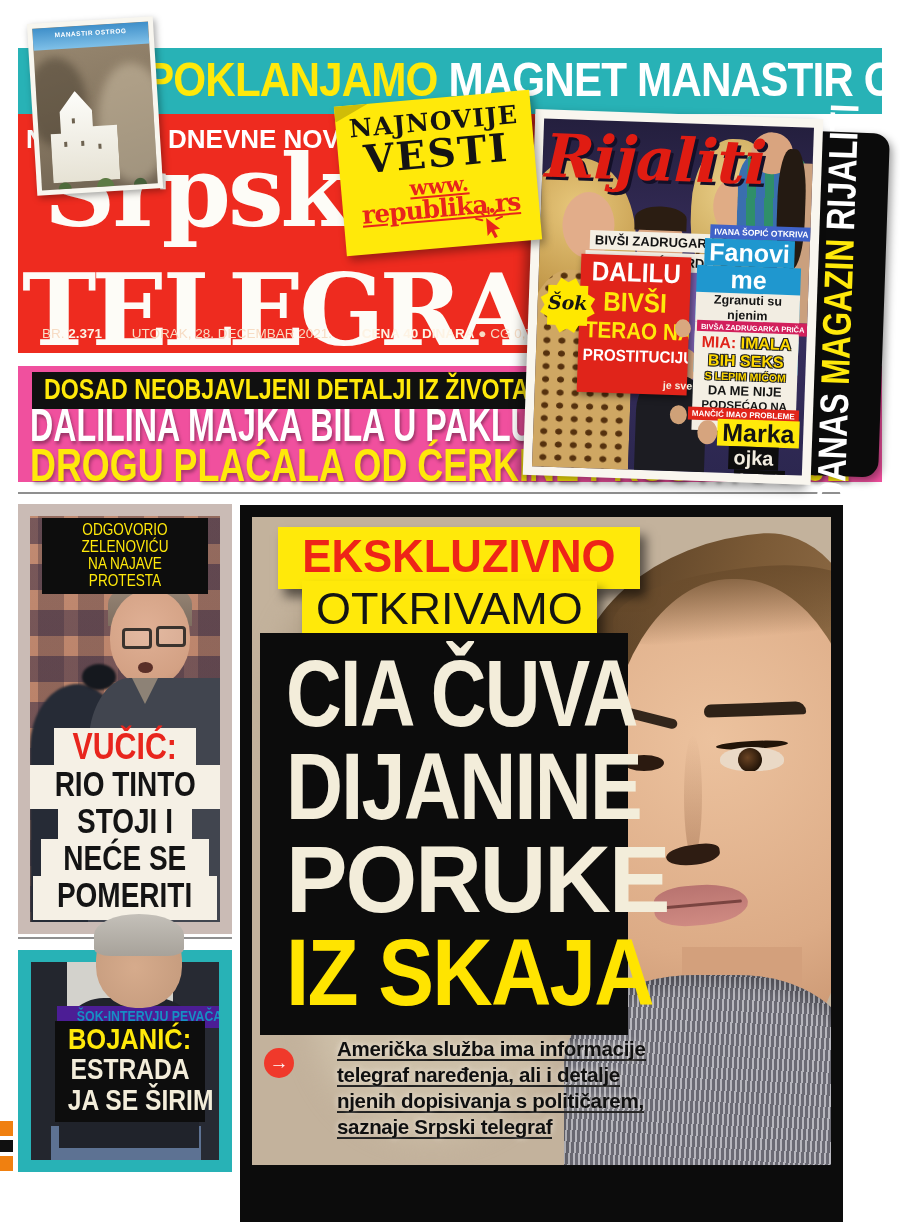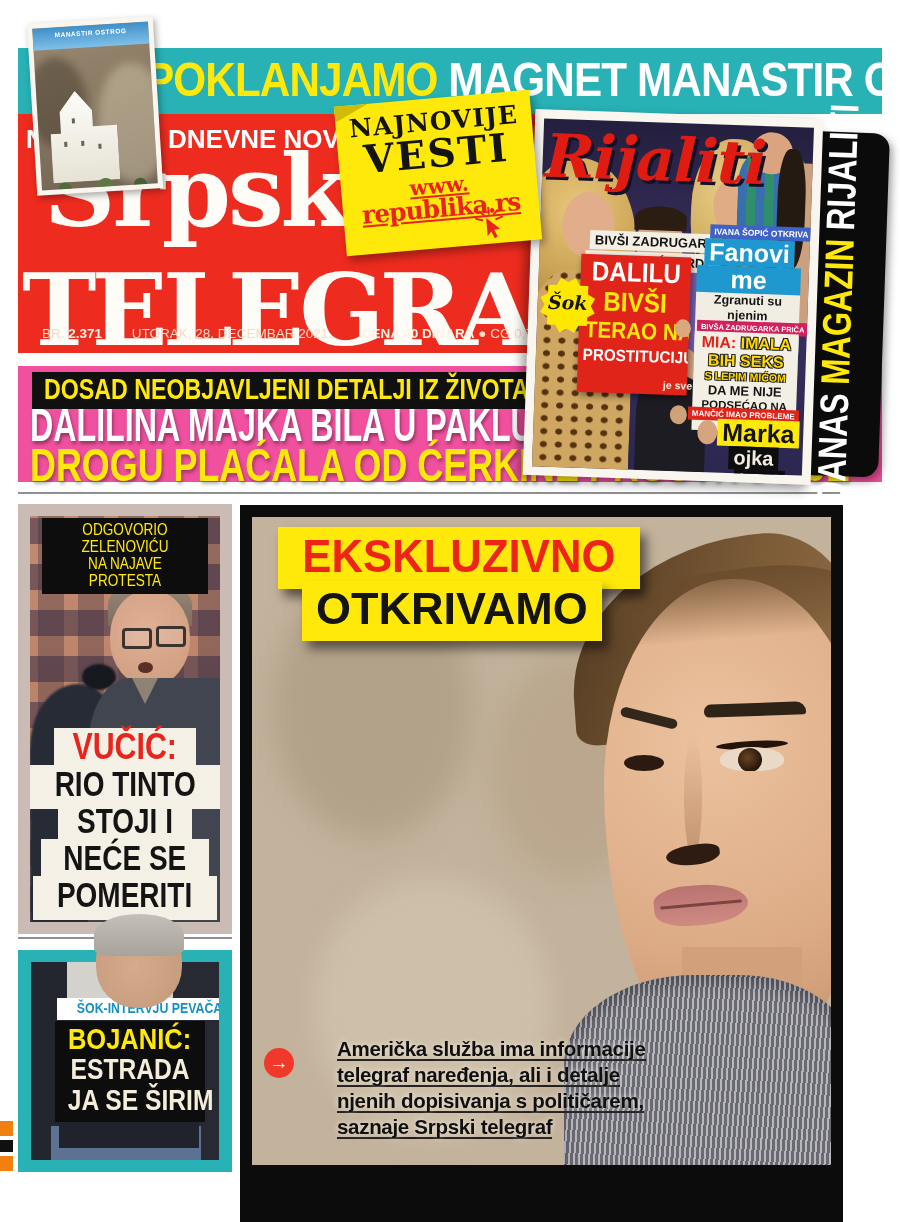--- a/index.html
+++ b/index.html
@@ -114,21 +114,21 @@
   
   #bojanic-box{left:18px;top:950px;width:214px;height:222px;background:#28b2b6;z-index:1;}
   #bojanic-photo{position:absolute;left:13px;top:12px;width:188px;height:198px;background:#d3d2cc;overflow:hidden;}
   #bp-left{position:absolute;left:0;top:0;width:36px;height:100%;background:#23262e;}
   #bp-right{position:absolute;right:0;top:0;width:46px;height:100%;background:#272a33;}
   #bp-jeans{position:absolute;left:20px;bottom:0;width:150px;height:34px;background:#5d7293;}
   #bp-jacket{position:absolute;left:28px;top:36px;width:140px;height:150px;background:#20232b;border-radius:32% 30% 0 0;}
   #bp-neck{position:absolute;left:82px;top:30px;width:30px;height:18px;background:#caa184;}
   #boj-head{left:96px;top:918px;width:86px;height:90px;background:radial-gradient(circle at 45% 55%,#d6ab8c,#c79d7f 70%,#b58a6d);border-radius:46%;z-index:2;}
   #boj-hair{position:absolute;left:-2px;top:-4px;width:90px;height:42px;background:linear-gradient(#c4c0b9,#a7a29a);border-radius:55% 55% 20% 20%;}
-  #boj-kicker{position:absolute;left:26px;top:36px;background:#ffffff;padding:1px 7px 3px;}
+  #boj-kicker{position:absolute;left:26px;top:44px;background:#4c1d95;padding:1px 7px 3px;}
   #boj-kicker span{font-size:14.5px;color:#168fc4;transform:scaleX(.85);}
   #boj-black{position:absolute;left:24px;top:59px;width:150px;background:#0d0d0d;text-align:center;padding:2px 0 6px;}
   #boj-black .row{display:block;height:31px;line-height:31px;}
   #bname{font-size:30px;color:#ffe90a;transform:scaleX(.85);}
   .bline{font-size:29px;color:#f3edda;transform:scaleX(.85);}
 
   
   #main-box{left:240px;top:505px;width:603px;height:800px;background:#0c0c0c;z-index:1;}
   #main-photo{position:absolute;left:12px;top:12px;width:579px;height:648px;background:#c3b29c;overflow:hidden;}
   .pblob{position:absolute;border-radius:50%;filter:blur(14px);}
@@ -377,22 +377,28 @@
       <div id="f-nostril"></div>
       <div id="f-lips"></div>
       <div id="f-mouthline"></div>
       <div id="f-neck"></div>
       <div id="f-sweater">
           <div class="rib"></div>
         </div>
     </div>
 
     <div id="badge1"><span class="condc" style="font-weight:bold;display:inline-block;">EKSKLUZIVNO</span></div>
-    <div id="badge2"><span class="condc" style="font-weight:bold;display:inline-block;">OTKRIVAMO</span></div>
-
+    <div id="badge2"><span class="condc" style="font-weight:normal;display:inline-block;">OTKRIVAMO</span></div>
+
+    <div id="headline-box">
+      <span class="hl"><span class="cond sx82">CIA ČUVA</span></span>
+      <span class="hl"><span class="cond sx84">DIJANINE</span></span>
+      <span class="hl"><span class="cond sx98">PORUKE</span></span>
+      <span class="hl"><span class="cond accent">IZ SKAJA</span></span>
+    </div>
 
     <div id="arrow-badge"><span>→</span></div>
     <div id="summary">
       <span><i>Američka služba ima informacije</i></span>
       <span><i>telegraf naređenja, ali i detalje</i></span>
       <span><i>njenih dopisivanja s političarem,</i></span>
       <span><i>saznaje Srpski telegraf</i></span>
     </div>
   </div>
 

